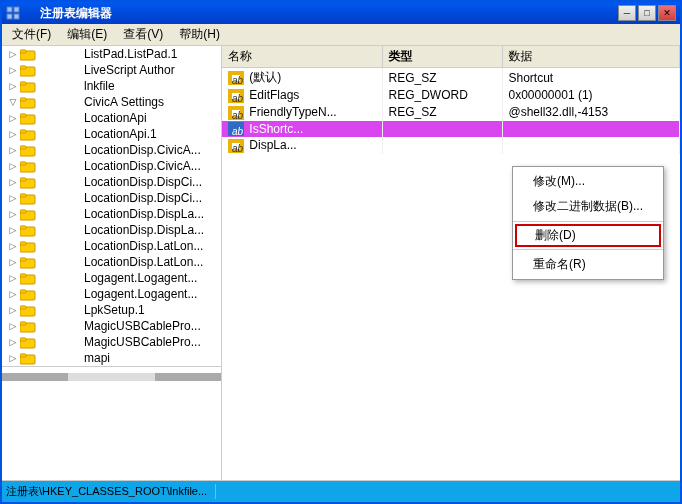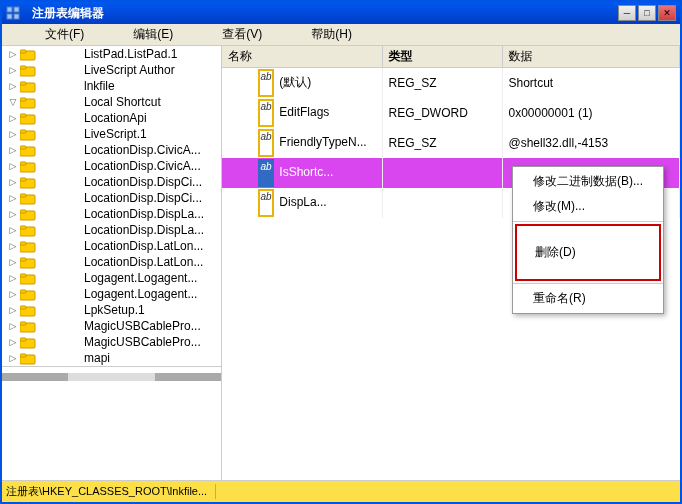--- a/index.html
+++ b/index.html
@@ -29,21 +29,21 @@
       padding: 0 4px;
       justify-content: space-between;
     }
 
     .title-bar-text {
       color: white;
       font-size: 12px;
       font-weight: bold;
       display: flex;
       align-items: center;
-      gap: 12px;
+      gap: 20px;
     }
 
     .title-bar-buttons {
       display: flex;
       gap: 2px;
     }
 
     .title-btn {
       width: 18px;
       height: 16px;
@@ -68,21 +68,20 @@
       align-items: center;
       padding: 0 2px;
       border-bottom: 1px solid #ccc;
     }
 
     .menu-item {
       padding: 6px 8px;
       cursor: pointer;
       font-size: 12px;
       color: #000;
-      margin-left: 33px;
     }
 
     .main-content {
       display: flex;
       flex: 1;
       overflow: hidden;
     }
 
     .left-panel {
       width: 220px;
@@ -151,35 +150,34 @@
     }
 
     .registry-table tr.selected td {
       background: #d946ef;
       color: white;
     }
 
     .reg-icon {
       display: inline-block;
       width: 16px;
-      height: 28px;
+      height: 14px;
       margin-right: 2px;
       vertical-align: middle;
       font-size: 10px;
       font-style: italic;
       background: #fff;
-      border: 2px solid #eab308;
+      border: 4px solid #eab308;
       color: #333;
       text-align: center;
       line-height: 12px;
-      margin-left: 30px;
     }
 
     .status-bar {
-      background: #fde047;
+      background: #0ea5e9;
       height: 22px;
       border-top: 1px solid #ccc;
       display: flex;
       align-items: center;
       padding: 0 4px;
       font-size: 11px;
     }
 
     .status-panel {
       border-right: 1px solid #aaa;
@@ -203,21 +201,21 @@
     .context-menu-item {
       padding: 4px 20px;
       cursor: pointer;
       font-size: 12px;
       white-space: nowrap;
     }
 
     .context-menu-item.highlighted {
       border: 1px solid #cc0000;
       margin: 1px 2px;
-      padding: 18px 18px;
+      padding: 1px 18px;
     }
 
     .context-menu-separator {
       height: 1px;
       background: #ccc;
       margin: 2px 0;
     }
 
     svg.folder {
       width: 16px;
@@ -281,37 +279,37 @@
           <rect x="0" y="3" width="6" height="3" rx="1" fill="#ffcc00" stroke="#cc9900" stroke-width="1"></rect>
         </svg>
         <span class="tree-item-label">lnkfile</span>
       </div>
       <div class="tree-item" style="padding-left:4px;">
         <span class="tree-expand">▽</span>
         <svg class="folder" viewBox="0 0 16 14">
           <rect x="0" y="4" width="15" height="9" rx="1" fill="#ffcc00" stroke="#cc9900" stroke-width="1"></rect>
           <rect x="0" y="3" width="6" height="3" rx="1" fill="#ffcc00" stroke="#cc9900" stroke-width="1"></rect>
         </svg>
-        <span class="tree-item-label">Local Shortcut</span>
+        <span class="tree-item-label">CivicA Settings</span>
       </div>
       <div class="tree-item" style="padding-left:4px;">
         <span class="tree-expand">▷</span>
         <svg class="folder" viewBox="0 0 16 14">
           <rect x="0" y="4" width="15" height="9" rx="1" fill="#ffcc00" stroke="#cc9900" stroke-width="1"></rect>
           <rect x="0" y="3" width="6" height="3" rx="1" fill="#ffcc00" stroke="#cc9900" stroke-width="1"></rect>
         </svg>
         <span class="tree-item-label">LocationApi</span>
       </div>
       <div class="tree-item" style="padding-left:4px;">
         <span class="tree-expand">▷</span>
         <svg class="folder" viewBox="0 0 16 14">
           <rect x="0" y="4" width="15" height="9" rx="1" fill="#ffcc00" stroke="#cc9900" stroke-width="1"></rect>
           <rect x="0" y="3" width="6" height="3" rx="1" fill="#ffcc00" stroke="#cc9900" stroke-width="1"></rect>
         </svg>
-        <span class="tree-item-label">LiveScript.1</span>
+        <span class="tree-item-label">LocationApi.1</span>
       </div>
       <div class="tree-item" style="padding-left:4px;">
         <span class="tree-expand">▷</span>
         <svg class="folder" viewBox="0 0 16 14">
           <rect x="0" y="4" width="15" height="9" rx="1" fill="#ffcc00" stroke="#cc9900" stroke-width="1"></rect>
           <rect x="0" y="3" width="6" height="3" rx="1" fill="#ffcc00" stroke="#cc9900" stroke-width="1"></rect>
         </svg>
         <span class="tree-item-label">LocationDisp.CivicA...</span>
       </div>
       <div class="tree-item" style="padding-left:4px;">
@@ -470,22 +468,22 @@
               <span class="reg-icon">ab</span>
               <span>DispLa...</span>
             </td>
             <td></td>
             <td></td>
           </tr>
         </tbody>
       </table>
 
       <div class="context-menu">
+        <div class="context-menu-item">修改(M)...</div>
         <div class="context-menu-item">修改二进制数据(B)...</div>
-        <div class="context-menu-item">修改(M)...</div>
         <div class="context-menu-separator"></div>
         <div class="context-menu-item highlighted" style="border:2px solid #cc0000; font-weight:normal;">
           <span>删除(D)</span>
         </div>
         <div class="context-menu-separator"></div>
         <div class="context-menu-item">重命名(R)</div>
       </div>
     </div>
   </div>
 

